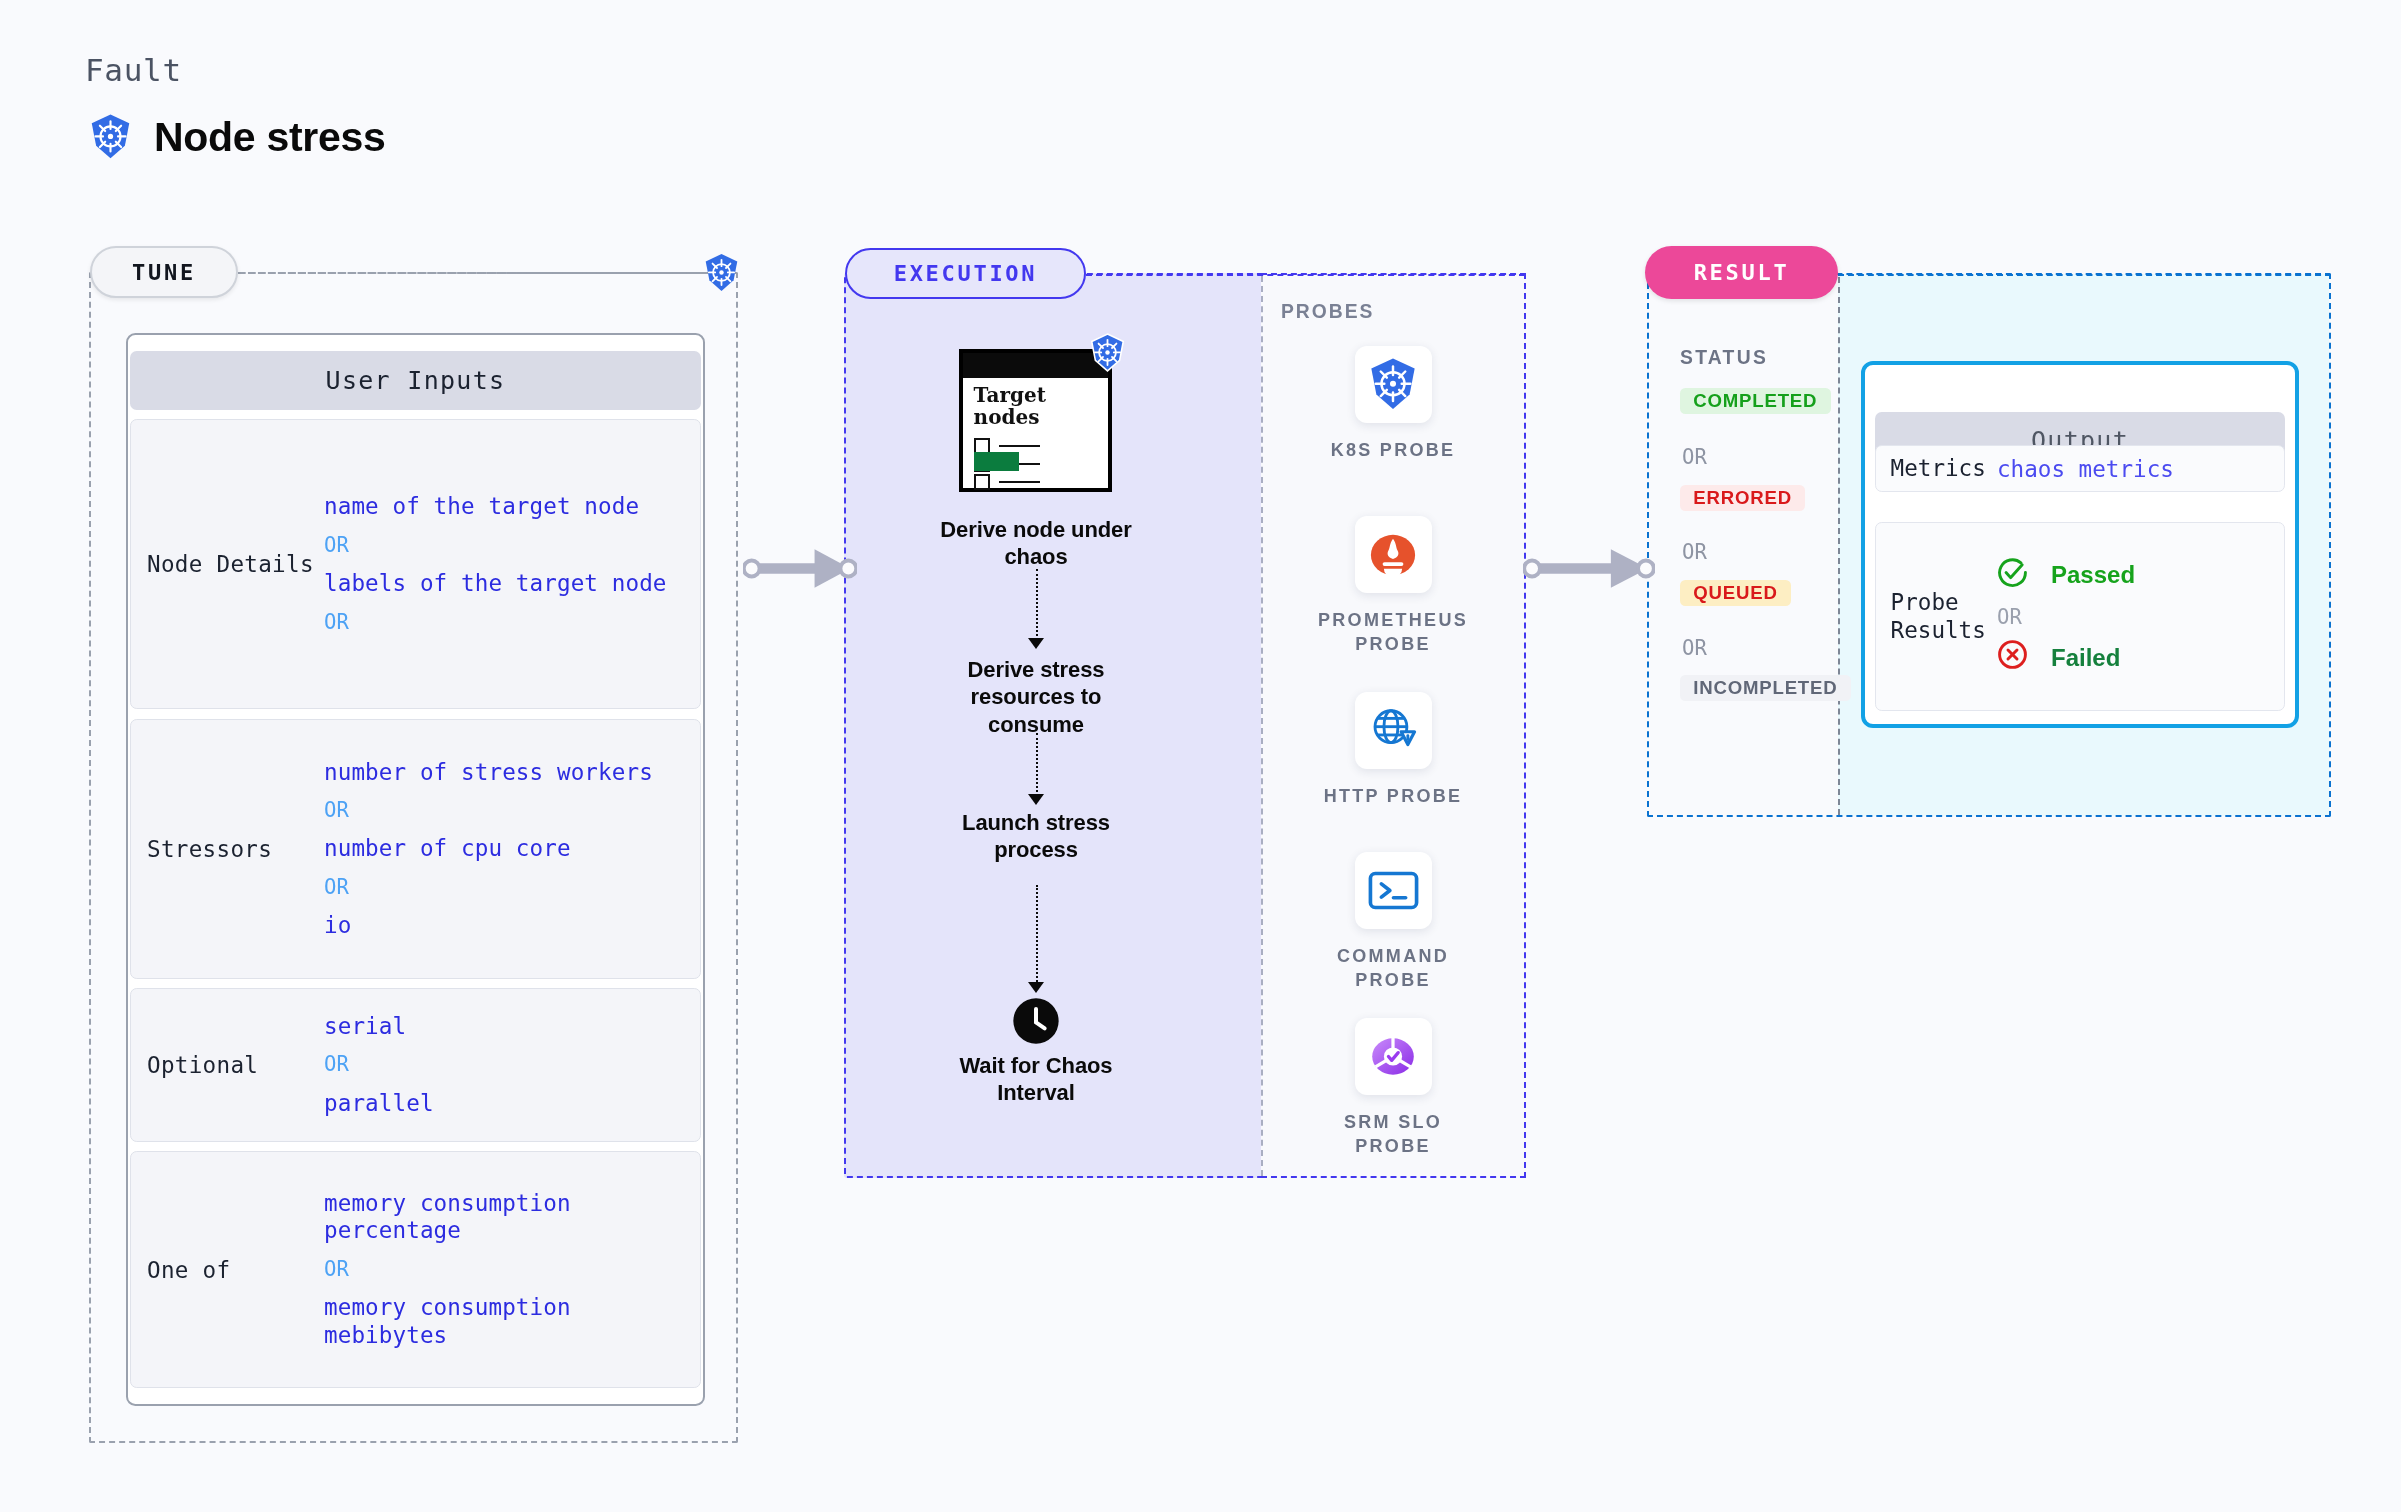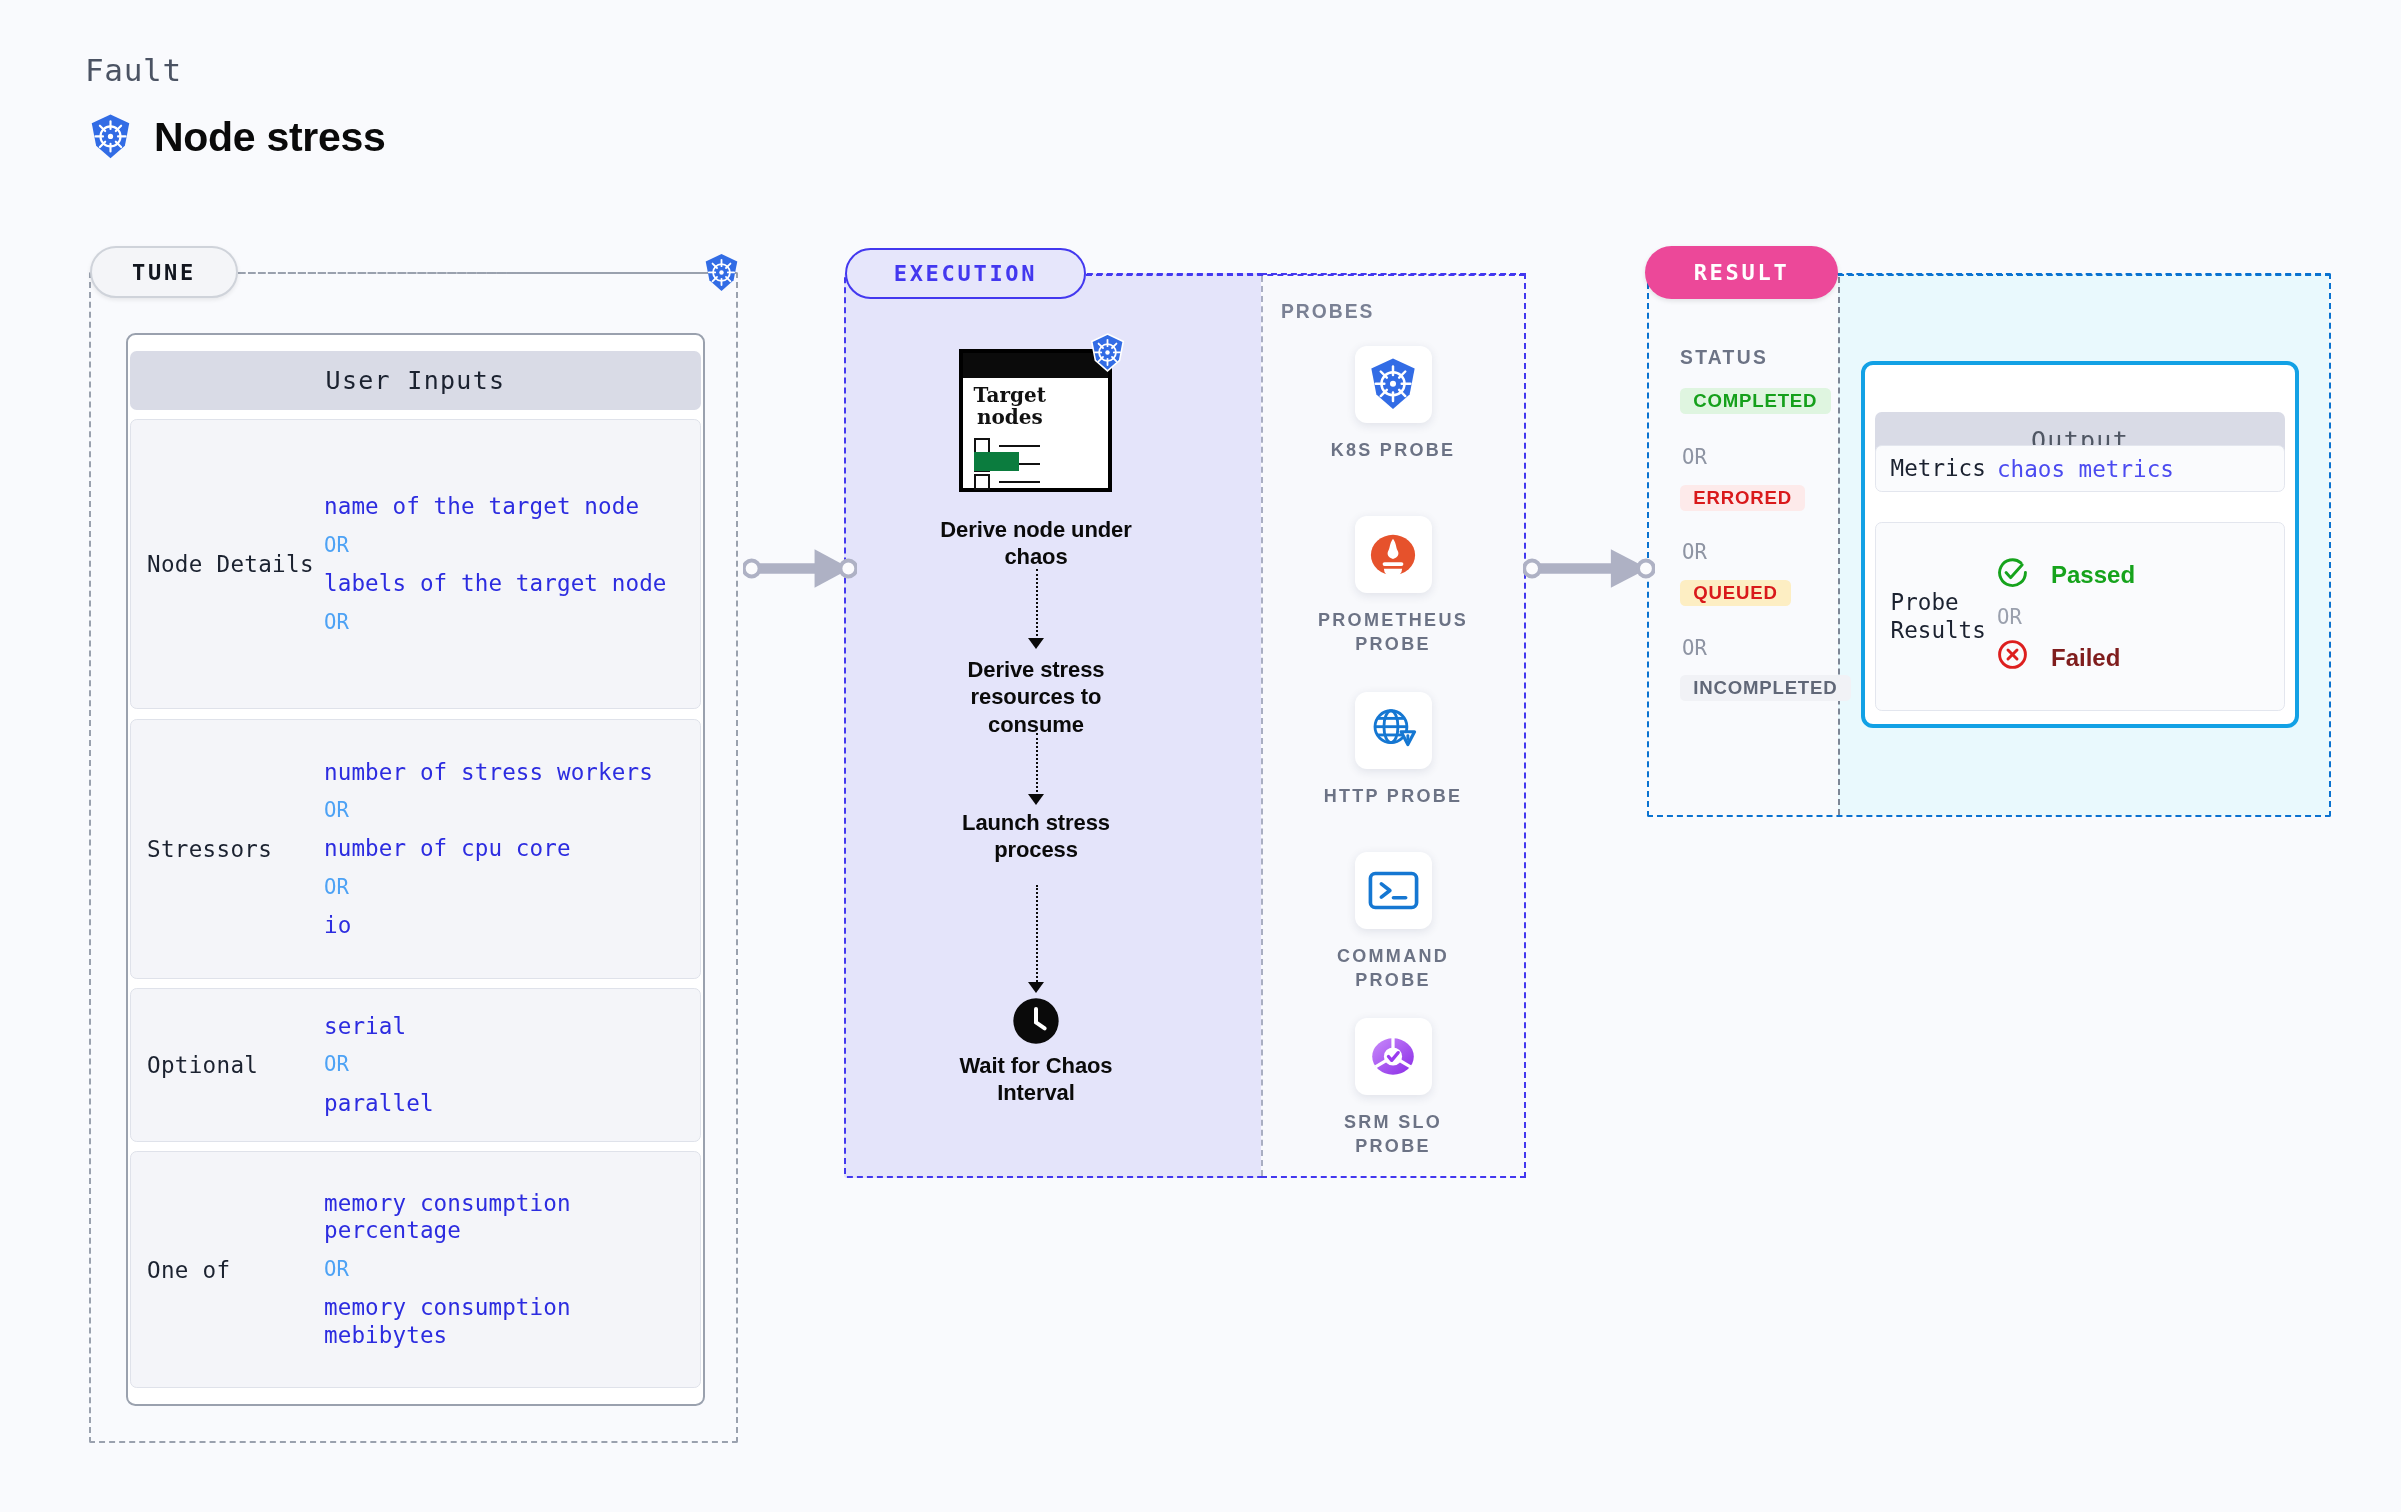--- a/index.html
+++ b/index.html
@@ -124,21 +124,21 @@
   .v-or   { color:#4da2f5; font-size:20.6px; }
 
   #row-node      { top:419px;  height:290px; }
   #row-stressors { top:719px; height:260px; }
   #row-optional  { top:988px; height:154px; }
   #row-oneof     { top:1151px; height:237px; }
 
   
   #target-card {
     position:absolute; left:959px; top:349px; width:153px; height:143px;
-    background:#ffffff; border:4px solid #000; z-index:5;text-align:center;
+    background:#ffffff; border:4px solid #000; z-index:5;
   }
   #target-card-bar { position:absolute; left:0; top:0; width:100%; height:25px; background:#0b0b0b; }
   #target-card-title {
     position:absolute; left:10.6px; top:32px; font-size:20px; font-weight:bold;
     color:#111; line-height:1.08; font-family:"DejaVu Serif", serif;
   }
   .tc-line { position:absolute; display:flex; align-items:center; gap:9.3px; }
   .tc-box  { width:16px; height:16px; border:2.7px solid #111; }
   .tc-dash { width:41px; height:2.7px; background:#111; }
   #tc-green { position:absolute; left:10.6px; bottom:17.3px; width:45px; height:18.6px; background:#0b7c3e; }
@@ -231,21 +231,21 @@
     width:121px; flex:0 0 121px; padding-left:14.6px;
     font-family:"DejaVu Sans Mono","Liberation Mono",monospace;
     font-size:22.6px; color:#1b2230; line-height:1.22;
   }
   #metrics-value {
     font-family:"DejaVu Sans Mono","Liberation Mono",monospace;
     font-size:22.6px; color:#4b4bf0;
   }
   .result-line { display:flex; align-items:center; gap:23px; font-size:24px; font-weight:bold; }
   #passed-line { color:#16a31c; }
-  #failed-line { color:#7f1d1d; }
+  #failed-line { color:#15803d; }
   #probe-or { font-size:20.6px; color:#9aa0ad;
               font-family:"DejaVu Sans Mono","Liberation Mono",monospace; }
   .out-vals { display:flex; flex-direction:column; gap:10.6px; }
 </style>
 </head>
 <body>
 
 <div id="fault-label">Fault</div>
 <div id="fault-title-row">
   <span>

